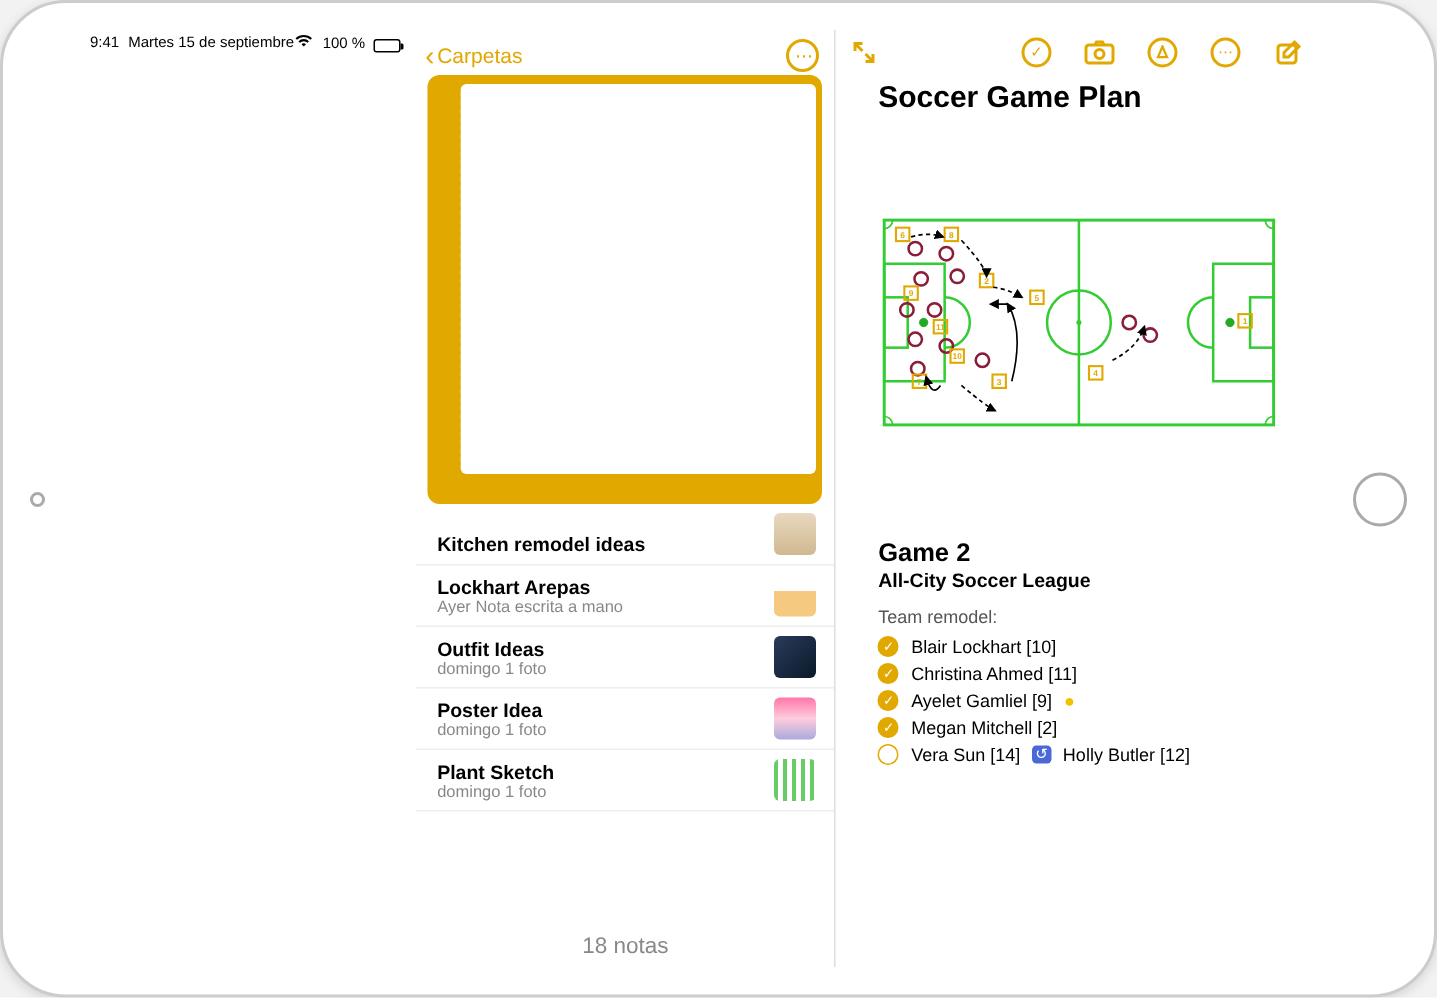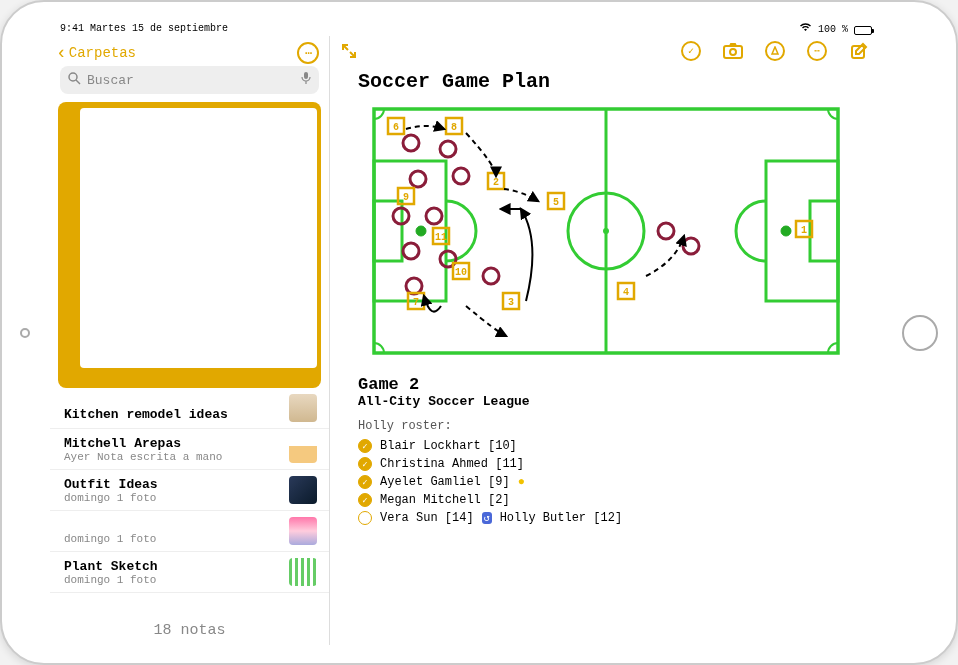--- a/index.html
+++ b/index.html
@@ -34,22 +34,21 @@
   }
   .home-btn-left { left: 18px; }
   .home-btn-right { right: 18px; width: 36px; height: 36px; }
   .screen {
     position: absolute;
     top: 18px; bottom: 18px; left: 48px; right: 74px;
     background: #fff;
     border-radius: 4px;
     overflow: hidden;
     display: flex;
-    flex-direction: column;
-    font-family: Liberation Mono, monospace;
+    flex-direction: row;
   }
   .status-bar {
     height: 16px;
     display: flex;
     align-items: center;
     justify-content: space-between;
     padding: 0 10px;
     font-size: 10px;
     color: #000;
   }
@@ -295,65 +294,51 @@
     <div class="app">
 
       <div class="sidebar">
         <div class="sidebar-top">
           <div class="back-link">
             <span class="back-chevron">‹</span>
             <span>Carpetas</span>
           </div>
           <div class="more-circle">⋯</div>
         </div>
-        <div class="search">
-          <span>
-            <svg width="13" height="13" viewBox="0 0 13 13">
-                <circle cx="5" cy="5" r="4" stroke="#888" stroke-width="1.5" fill="none"></circle>
-                <line x1="8" y1="8" x2="12" y2="12" stroke="#888" stroke-width="1.5"></line>
-              </svg>
-          </span>
-          <span>Buscar</span>
-          <span class="mic">
-            <svg width="10" height="14" viewBox="0 0 10 14">
-                <rect x="3" y="1" width="4" height="7" rx="2" fill="#888"></rect>
-                <path d="M1 6 A4 4 0 0 0 9 6 M5 10 V13" stroke="#888" stroke-width="1.2" fill="none"></path>
-              </svg>
-          </span>
-        </div>
         <div class="list" id="note-list">
             <div class="note-item selected">
               <div class="note-text">
                 <div class="note-title">Soccer Game Plan</div>
                 <div class="note-sub">9:41  Game 2</div>
               </div>
               <div class="thumb field"></div>
             </div>
             <div class="note-item">
               <div class="note-text">
                 <div class="note-title">Kitchen remodel ideas</div>
               </div>
               <div class="thumb kitch"></div>
             </div>
             <div class="note-item">
               <div class="note-text">
-                <div class="note-title">Mitchell Arepas</div>
+                <div class="note-title">Lockhart Arepas</div>
                 <div class="note-sub">Ayer  Nota escrita a mano</div>
               </div>
               <div class="thumb arepa"></div>
             </div>
             <div class="note-item">
               <div class="note-text">
                 <div class="note-title">Outfit Ideas</div>
                 <div class="note-sub">domingo  1 foto</div>
               </div>
               <div class="thumb outfit"></div>
             </div>
             <div class="note-item">
               <div class="note-text">
+                <div class="note-title">Poster Idea</div>
                 <div class="note-sub">domingo  1 foto</div>
               </div>
               <div class="thumb poster"></div>
             </div>
             <div class="note-item">
               <div class="note-text">
                 <div class="note-title">Plant Sketch</div>
                 <div class="note-sub">domingo  1 foto</div>
               </div>
               <div class="thumb plant"></div>
@@ -500,21 +485,21 @@
                 <path d="M160 200 Q175 140 155 108" stroke-dasharray="none"></path>
                 <path d="M155 108 L135 108" stroke-dasharray="none"></path>
                 <path d="M280 175 Q310 160 318 135"></path>
               </g>
               <path d="M75 205 Q65 220 58 195" stroke="#000" stroke-width="2" fill="none" marker-end="url(#ah)"></path>
             </svg>
           </div>
 
           <div class="sub-h">Game 2</div>
           <div class="sub-h2">All-City Soccer League</div>
-          <div class="roster-label">Holly roster:</div>
+          <div class="roster-label">Team remodel:</div>
           <ul class="roster" id="roster">
               <li>
                 <span class="check on">✓</span>
                 <span>Blair Lockhart [10]</span>
               </li>
               <li>
                 <span class="check on">✓</span>
                 <span>Christina Ahmed [11]</span>
               </li>
               <li>

